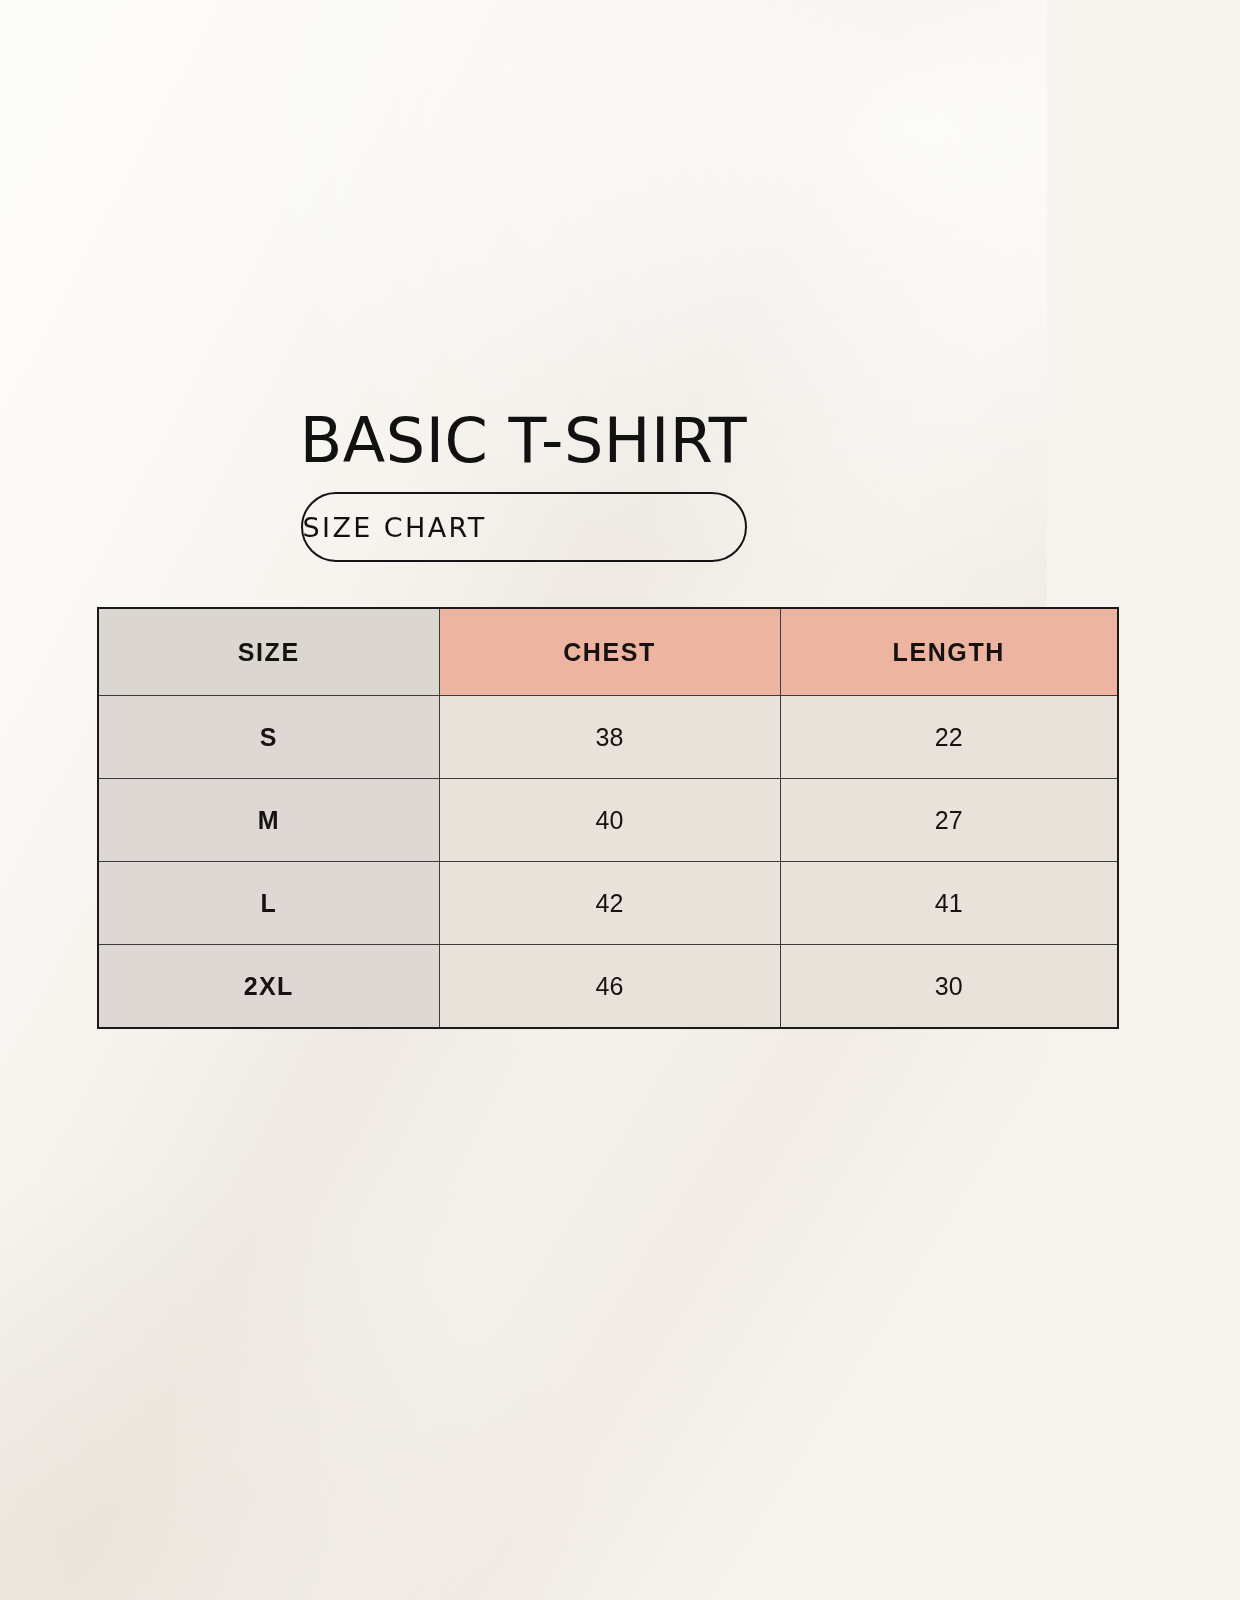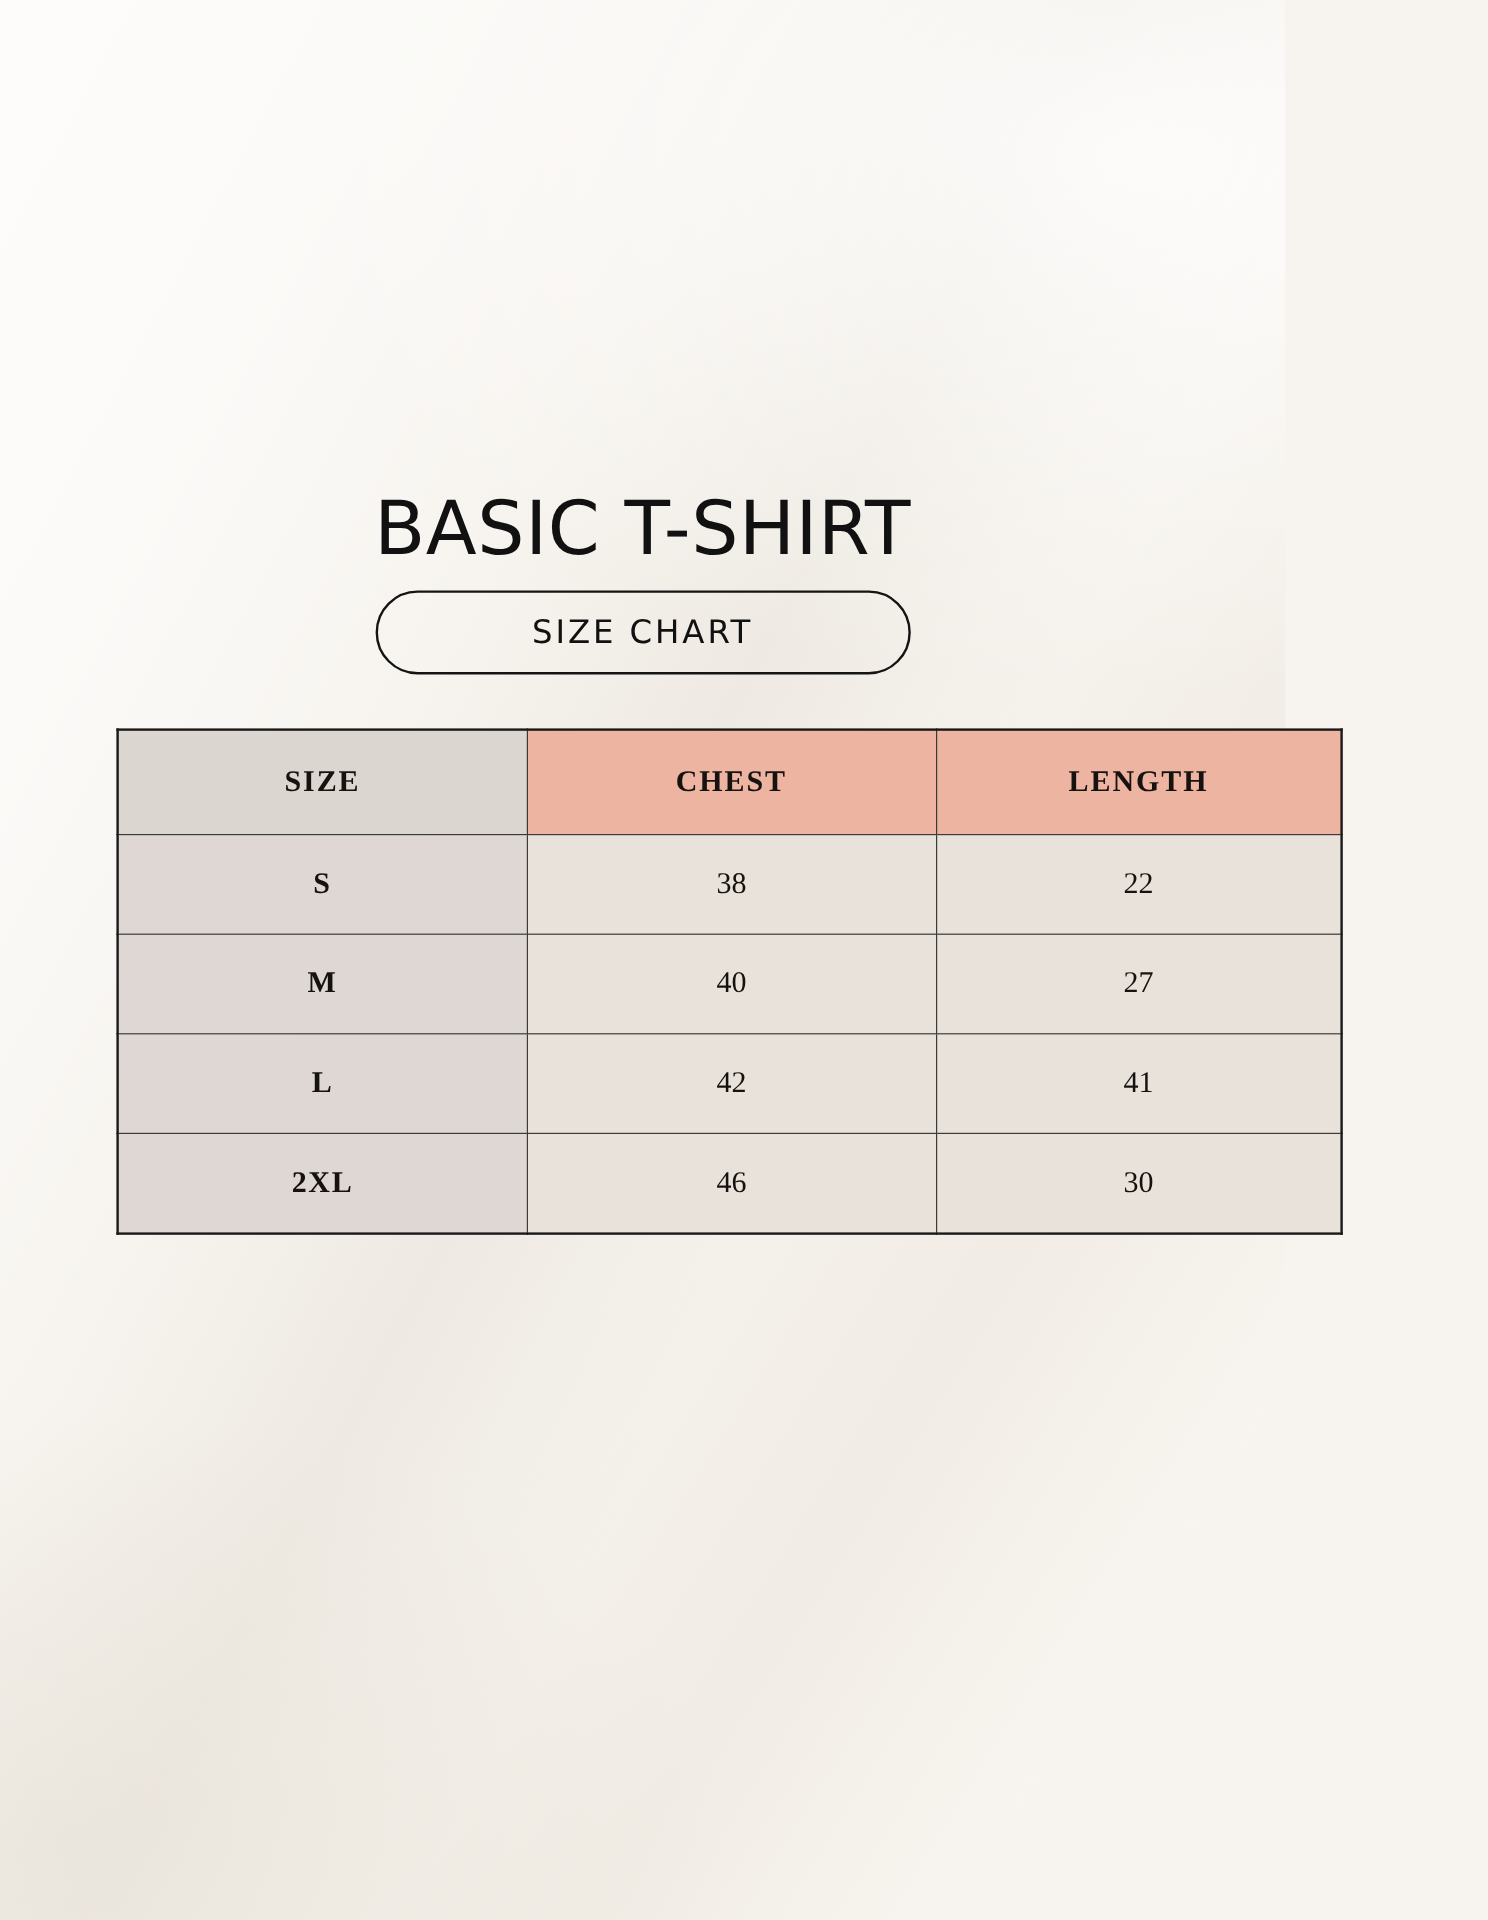--- a/index.html
+++ b/index.html
@@ -42,21 +42,20 @@
     background: radial-gradient(1100px 700px at 88% 8%, rgba(255,255,255,0.8), rgba(255,255,255,0) 65%);
   }
   .wash-4 {
     background: radial-gradient(900px 600px at 6% 96%, rgba(232,226,216,0.6), rgba(255,255,255,0) 60%);
   }
 
   .page {
     position: relative;
     width: 1047px;
     height: 1600px;
-    padding-left: 24px;
   }
 
   .title {
     position: absolute;
     left: 0;
     right: 0;
     top: 362px;
     text-align: center;
     font-size: 62px;
     letter-spacing: 0.5px;
@@ -69,21 +68,20 @@
     position: absolute;
     left: 50%;
     transform: translateX(-50%);
     top: 492px;
     width: 446px;
     height: 70px;
     border: 2px solid #141414;
     border-radius: 36px;
     display: flex;
     align-items: center;
-    justify-content: center;
     box-sizing: border-box;
     background: transparent;
   }
   .pill span {
     font-size: 27px;
     letter-spacing: 2.4px;
     font-weight: 500;
     color: #111111;
     font-family: "DejaVu Sans", sans-serif;
   }
@@ -98,21 +96,21 @@
   table.size-table {
     border-collapse: collapse;
     width: 1020px;
     table-layout: fixed;
     border: 2px solid #1a1a1a;
   }
   table.size-table th,
   table.size-table td {
     border: 1.5px solid #3a3a3a;
     text-align: center;
-    font-family: Liberation Serif, serif;
+    font-family: Liberation Sans, sans-serif;
     color: #15120f;
   }
   col.c-size { width: 341px; }
   col.c-chest { width: 341px; }
   col.c-length { width: 338px; }
 
   thead th {
     height: 84px;
     font-size: 25px;
     letter-spacing: 1.6px;

